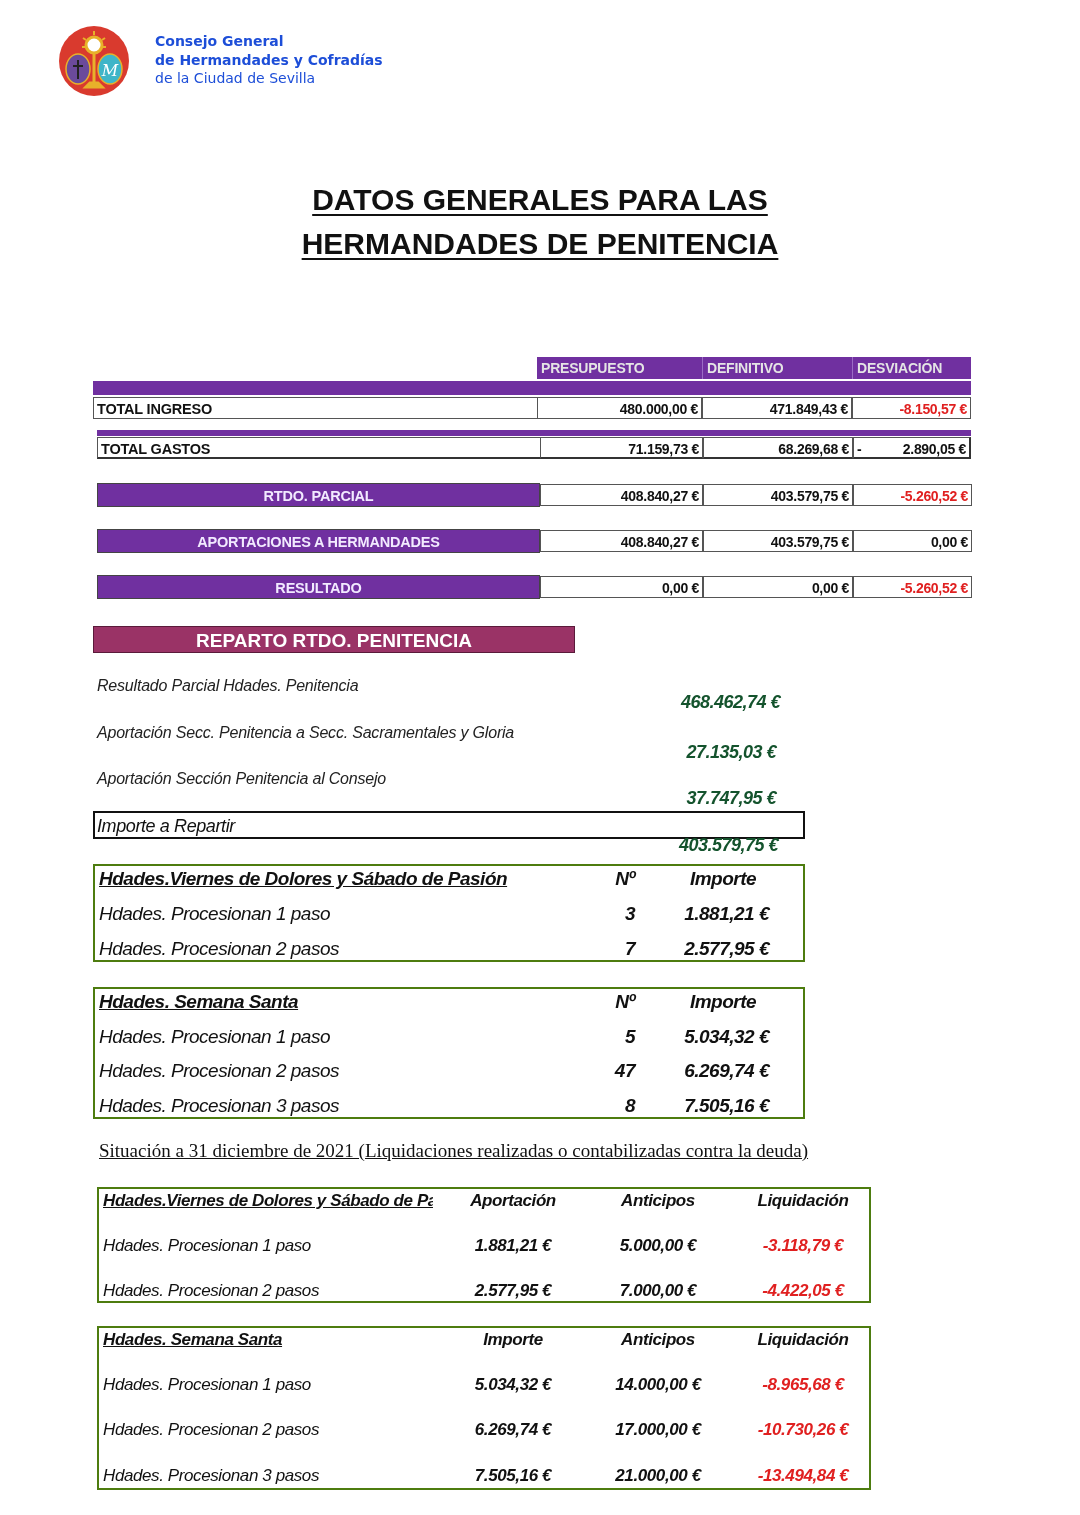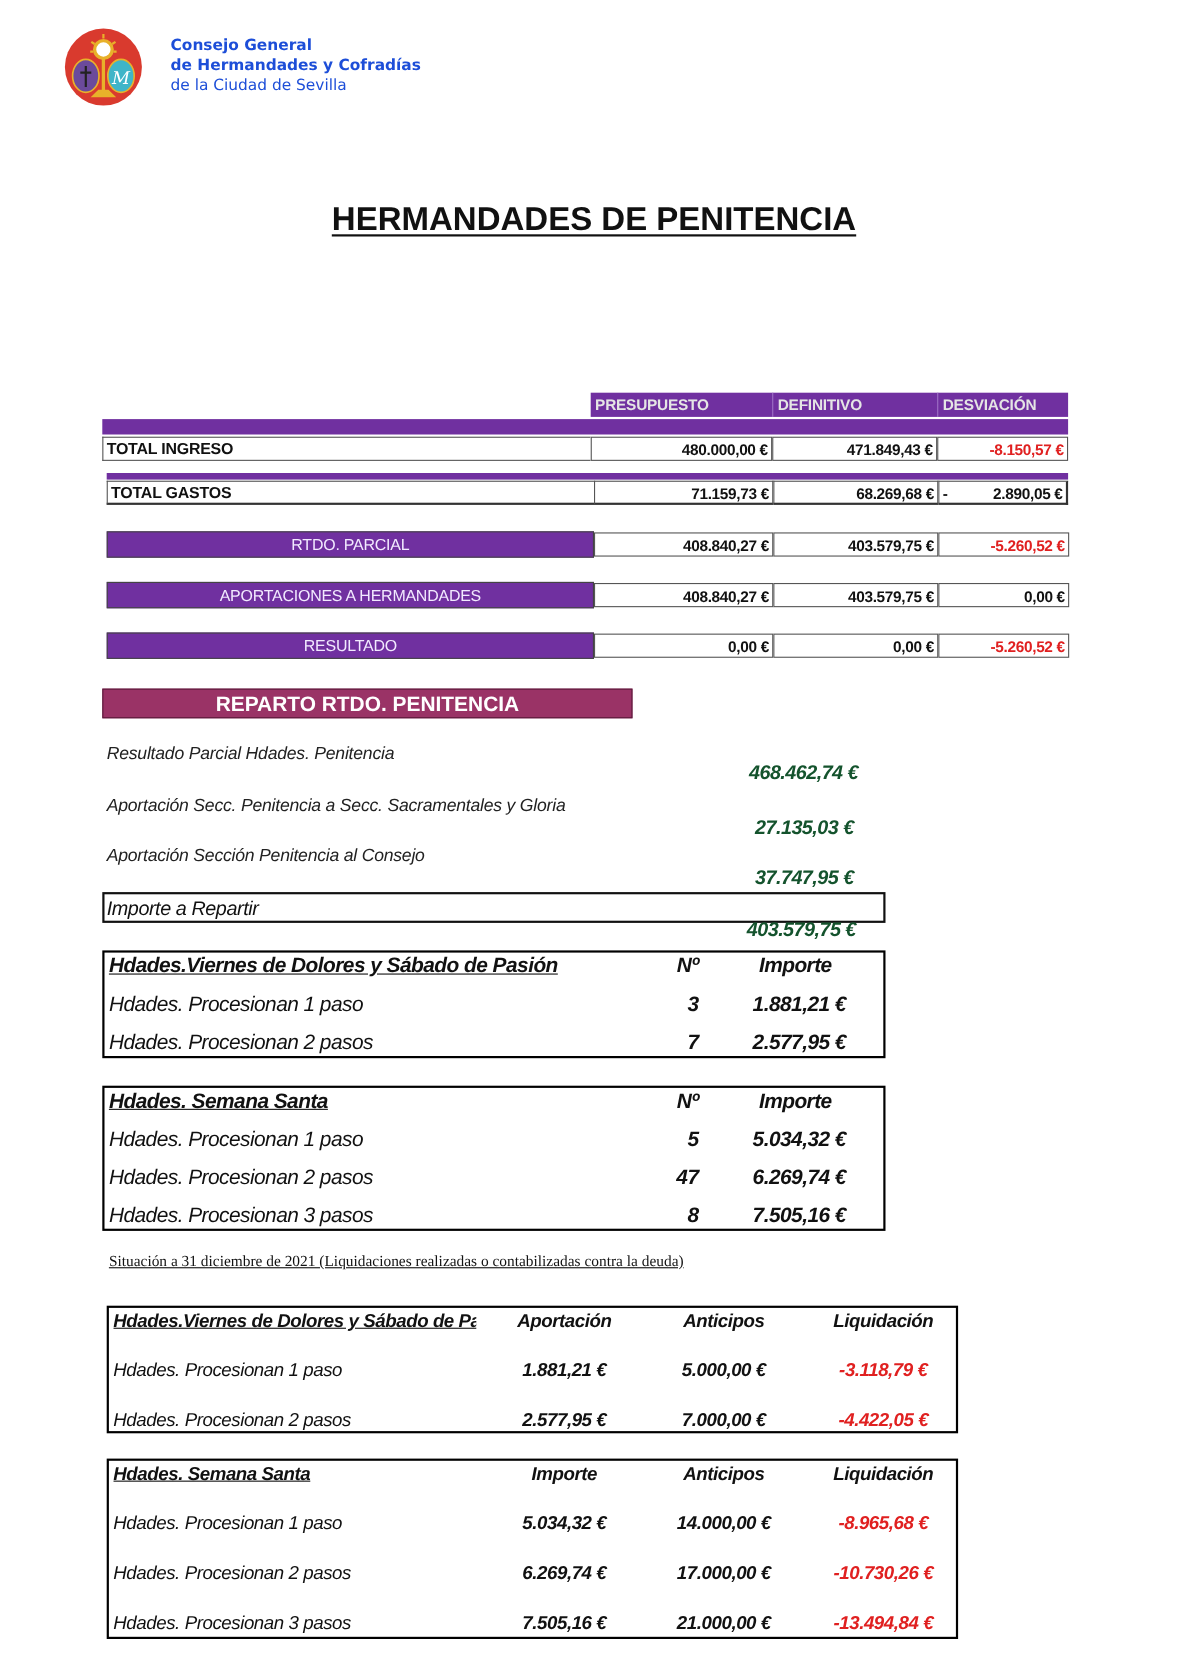--- a/index.html
+++ b/index.html
@@ -15,38 +15,38 @@
   .title { left: 0; top: 178px; width: 1080px; text-align: center; font-family: "Liberation Sans", sans-serif; font-weight: bold; font-size: 30px; line-height: 44px; }
   .title span { text-decoration: underline; text-decoration-thickness: 2px; text-underline-offset: 4px; display: block; }
 
   
   .purple { background: #7030a0; }
   .colhead { top: 357px; height: 22px; color: #e5e5e5; font-weight: bold; font-size: 14px; line-height: 22px; padding-left: 4px; letter-spacing: -0.2px; }
   .band { height: 12px; }
   .rowlabel { font-weight: bold; font-size: 14.5px; padding-left: 3px; line-height: 22px; height: 22px; border: 1px solid #555; border-right: none; background: #fff; letter-spacing: -0.2px; }
   .cell { height: 22px; line-height: 22px; font-size: 14px; font-weight: bold; text-align: right; padding-right: 3px; border: 1px solid #555; background: #fff; letter-spacing: -0.3px; }
   .red { color: #e02020; }
-  .plabel { height: 24px; line-height: 24px; background: #7030a0; color: #f2eaff; font-weight: normal; font-size: 14.5px; text-align: center; border: 1px solid #444; letter-spacing: -0.2px; }
+  .plabel { height: 24px; line-height: 24px; background: #7030a0; color: #f2eaff; font-weight: bold; font-size: 14.5px; text-align: center; border: 1px solid #444; letter-spacing: -0.2px; }
   .neg-dash { position: absolute; left: 3px; }
 
   
   .reparto-head { left: 93px; top: 626px; width: 482px; height: 27px; background: #9a3366; color: #fff; font-weight: bold; font-size: 19px; line-height: 27px; text-align: center; border: 1px solid #5a1a3a; }
   .ritem { left: 97px; font-style: italic; font-size: 16px; color: #222; letter-spacing: -0.2px; }
   .rval { font-style: italic; font-weight: bold; font-size: 18px; color: #14532d; width: 180px; text-align: right; letter-spacing: -0.5px; margin-top: 20px; }
   .box-import { left: 93px; top: 811px; width: 712px; height: 28px; border: 2px solid #111; }
 
-  .tbl { border: 2px solid #000000; }
+  .tbl { border: 2px solid #4d7c0f; }
   .trow { position: absolute; left: 4px; right: 0; height: 36px; font-style: italic; font-size: 19px; letter-spacing: -0.5px; }
   .trow .l { position: absolute; left: 0; }
   .trow .n { position: absolute; right: 168px; width: 60px; text-align: right; font-weight: bold; }
   .trow .v { position: absolute; right: 34px; width: 130px; text-align: right; font-weight: bold; }
   .trow.h .l { font-weight: bold; text-decoration: underline; }
   .trow.h .v { text-align: center; right: 10px; width: 140px; }
 
-  .situ { left: 99px; top: 1140px; font-family: "Liberation Serif", serif; font-size: 14px; text-decoration: underline; color: #111; }
+  .situ { left: 99px; top: 1140px; font-family: "Liberation Serif", serif; font-size: 19px; text-decoration: underline; color: #111; }
 
   .t2row { position: absolute; left: 4px; right: 0; height: 30px; font-style: italic; font-size: 17px; letter-spacing: -0.4px; }
   .t2row .l { position: absolute; left: 0; }
   .t2row .c1 { position: absolute; left: 345px; width: 130px; text-align: center; font-weight: bold; }
   .t2row .c2 { position: absolute; left: 490px; width: 130px; text-align: center; font-weight: bold; }
   .t2row .c3 { position: absolute; left: 635px; width: 130px; text-align: center; font-weight: bold; }
   .t2row.h .l { font-weight: bold; text-decoration: underline; white-space: nowrap; overflow: hidden; width: 330px; }
 </style>
 </head>
 <body>
@@ -69,20 +69,21 @@
     <path d="M36 28 V58 M28 62 H44 L40 58 H32 Z" stroke="#e8b12a" stroke-width="3" fill="#e8b12a"></path>
   </svg>
 </div>
 <div class="abs org">
   <div class="b">Consejo General</div>
   <div class="b">de Hermandades y Cofradías</div>
   <div>de la Ciudad de Sevilla</div>
 </div>
 
 <div class="abs title">
+  <span>DATOS GENERALES PARA LAS</span>
   <span>HERMANDADES DE PENITENCIA</span>
 </div>
 
 <div>
   <div class="abs purple colhead" style="left:537px;width:165px;">PRESUPUESTO</div>
   <div class="abs purple colhead" style="left:702px;width:150px;border-left:1px solid #9b6cc4;">DEFINITIVO</div>
   <div class="abs purple colhead" style="left:852px;width:119px;border-left:1px solid #9b6cc4;">DESVIACIÓN</div>
 
   <div class="abs purple band" style="left:93px;top:381px;width:878px;height:14px;"></div>
   <div class="abs rowlabel" style="left:93px;top:397px;width:444px;">TOTAL INGRESO</div>

